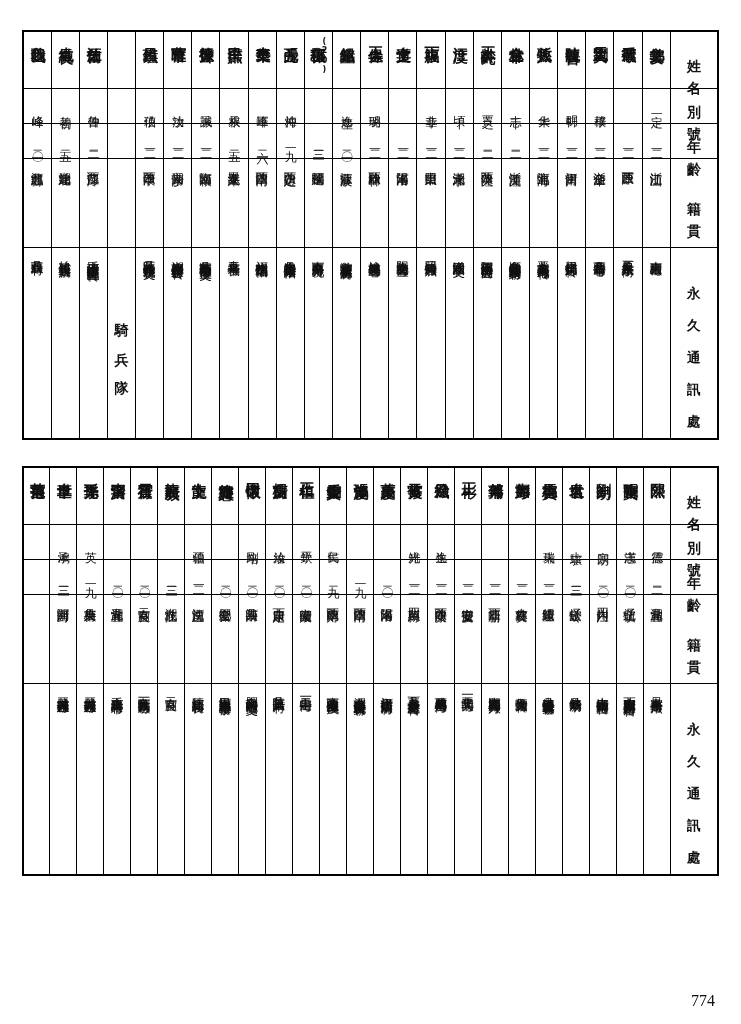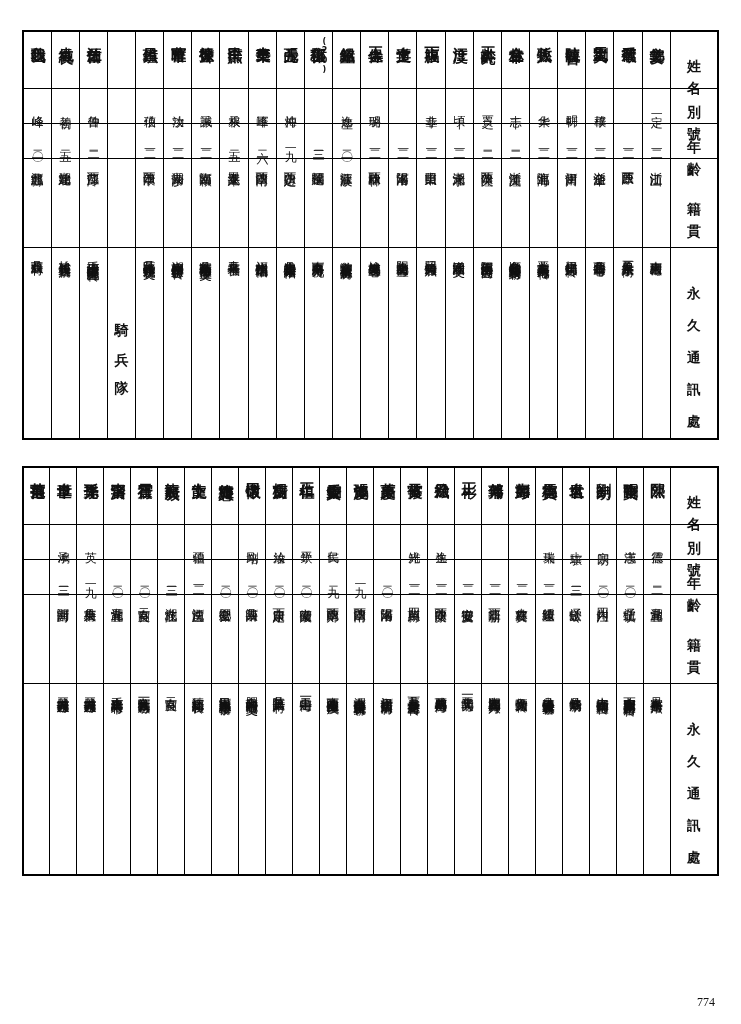--- a/index.html
+++ b/index.html
@@ -72,21 +72,21 @@
   .unit-text { font-size: 14px; font-weight: 600; letter-spacing: 6px; }
 
   .sup { font-size: 8px; vertical-align: super; }
 
   .spacer { height: 26px; }
 
   .page-number {
     position: absolute;
     right: 26px;
     bottom: 14px;
-    font-size: 12px;
+    font-size: 16px;
     font-family: "Liberation Serif", serif;
   }
 </style>
 </head>
 <body>
 
 <div class="page">
 
   <table class="block">
     <tbody>

